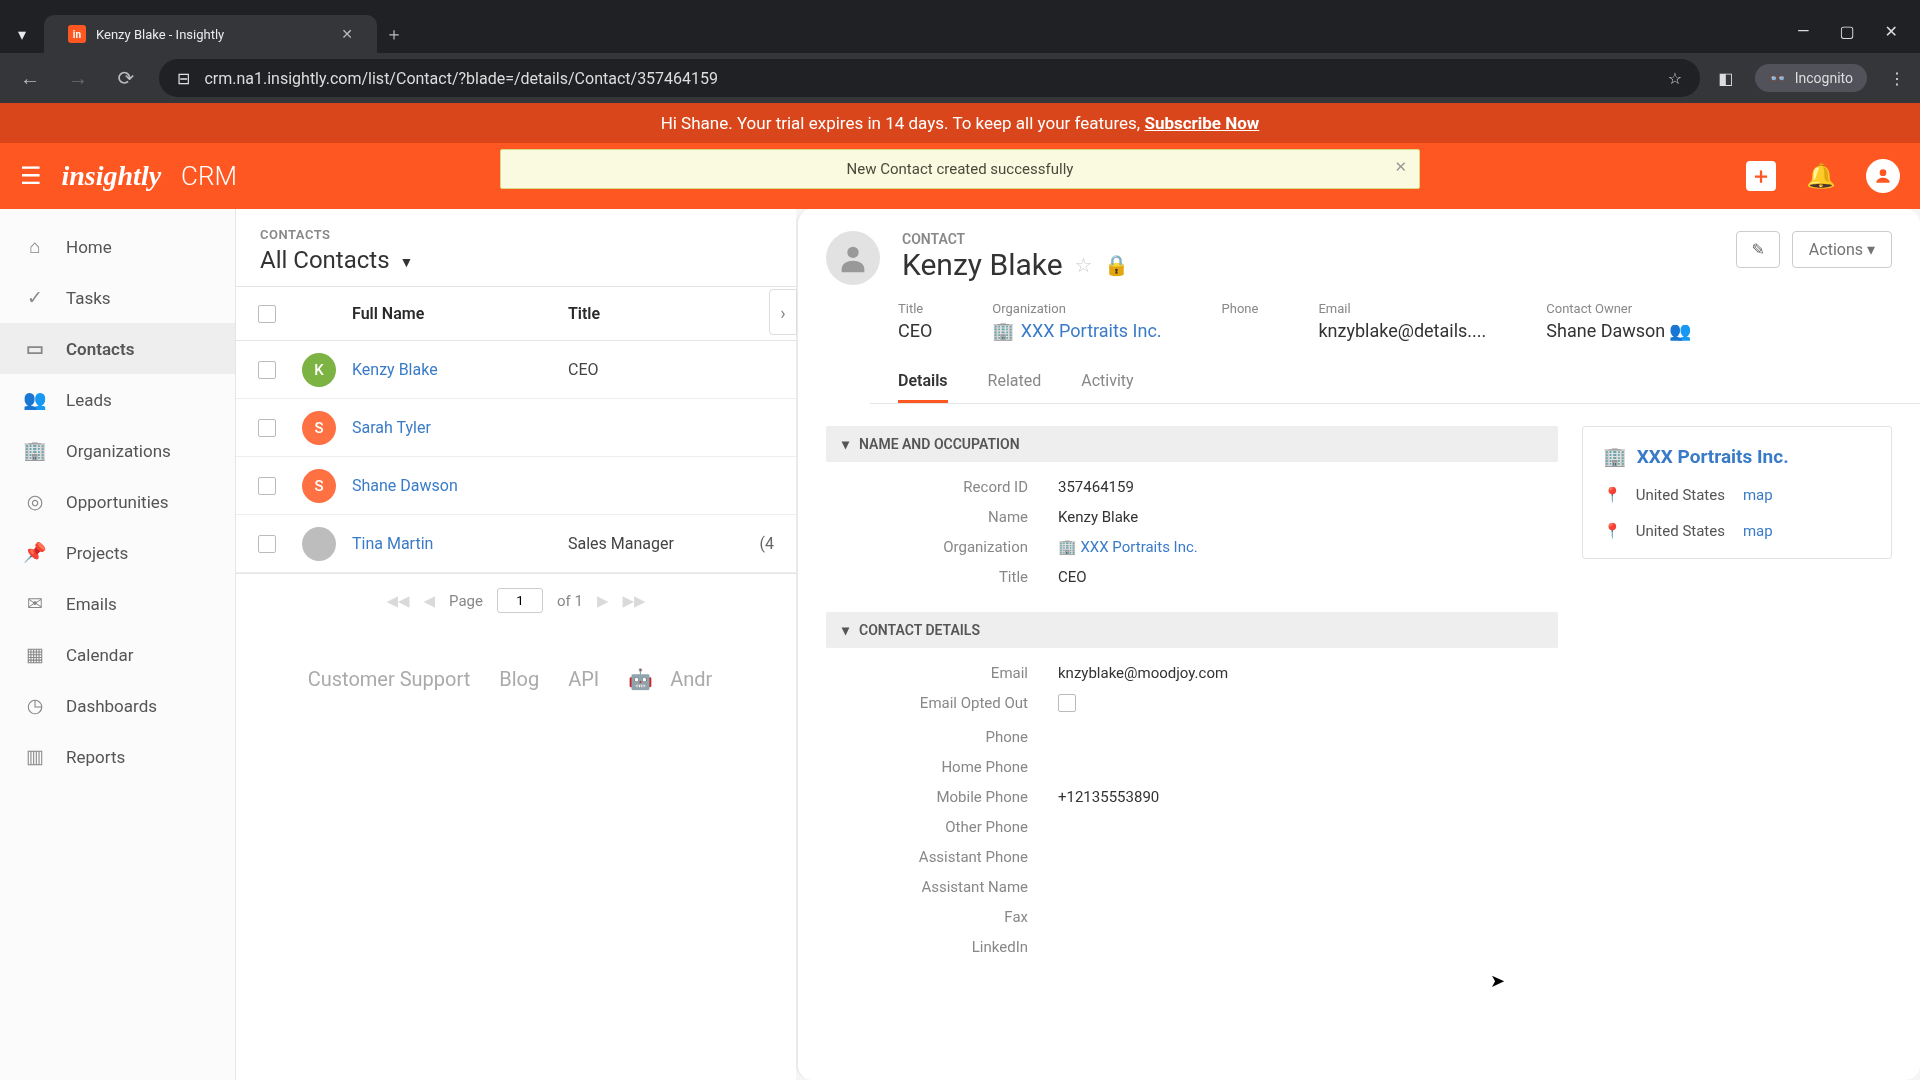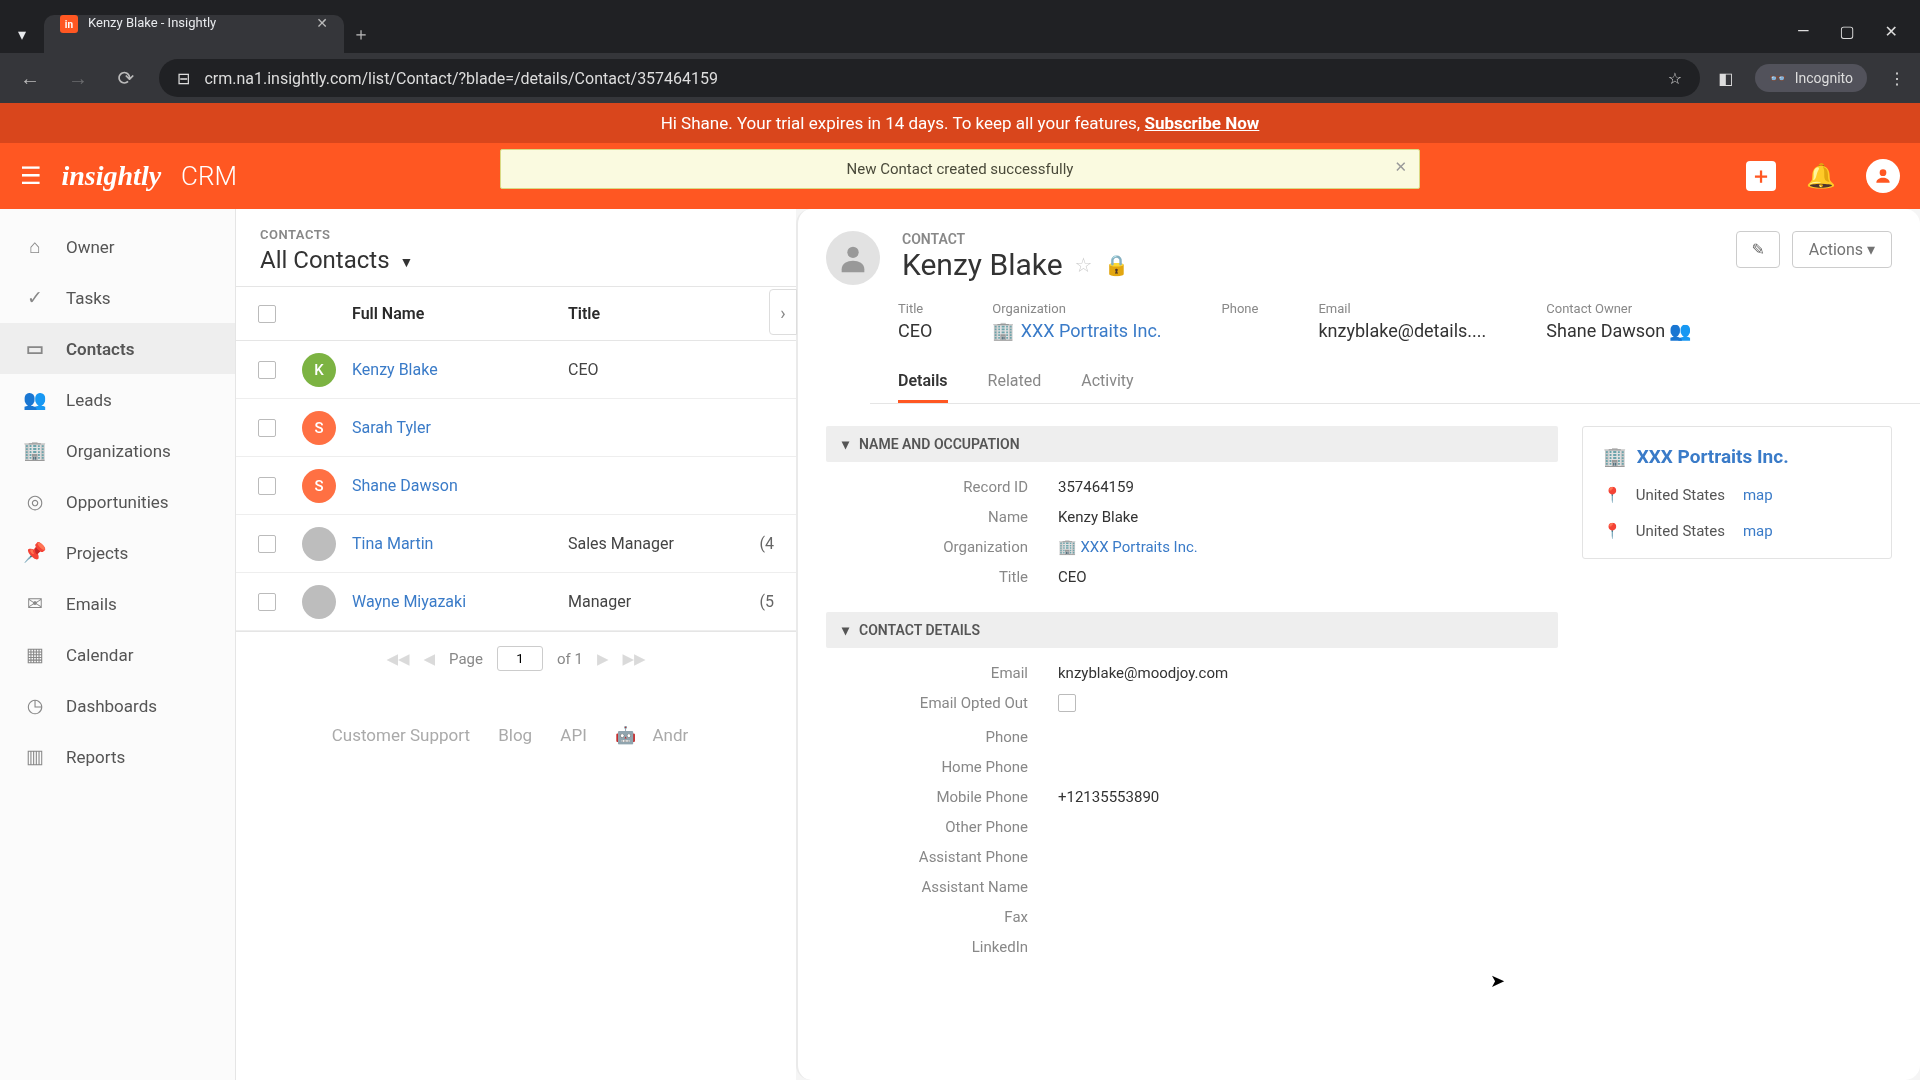--- a/index.html
+++ b/index.html
@@ -1,21 +1,21 @@
 <!DOCTYPE html>
 <html><head>
 <meta charset="utf-8">
 <style>
 * { box-sizing: border-box; margin: 0; padding: 0; font-family: -apple-system, "Segoe UI", Roboto, Arial, sans-serif; }
 body { background: #fff; width: 1920px; height: 1080px; overflow: hidden; display: flex; flex-direction: column; }
 
 
 .chrome-bar { background: #202124; height: 53px; display: flex; align-items: flex-end; color: #e8eaed; }
 .tab-dropdown { width: 44px; height: 38px; display:flex; align-items:center; justify-content:center; }
-.browser-tab { background: #35363a; border-radius: 10px 10px 0 0; height: 38px; width: 300px; display:flex; padding: 0 16px; gap:10px; color:#e8eaed; font-size:13px; }
+.browser-tab { background: #35363a; border-radius: 10px 10px 0 0; height: 38px; width: 333px; display:flex; align-items:center; padding: 0 24px; gap:10px; color:#e8eaed; font-size:13px; }
 .favicon { width:18px; height:18px; background:#ff5722; border-radius:3px; display:inline-flex; align-items:center; justify-content:center; color:#fff; font-size:10px; font-weight:bold; }
 .tab-close { margin-left:auto; color:#bbb; font-size:14px; }
 .new-tab { width:34px; height:38px; display:flex; align-items:center; justify-content:center; color:#bbb; font-size:18px; }
 .window-ctrls { margin-left:auto; display:flex; gap:30px; padding:0 22px 12px 0; color:#ddd; }
 
 .url-bar { background: #35363a; height: 50px; display:flex; align-items:center; gap:18px; padding:0 15px; color:#e8eaed; }
 .nav-ic { color:#bbb; font-size:20px; width:30px; text-align:center; }
 .url-box { flex:1; background:#202124; border-radius:22px; height:38px; display:flex; align-items:center; padding:0 18px; gap:14px; color:#ddd; font-size:16px; }
 .right-ic { display:flex; gap:22px; align-items:center; color:#ddd; }
 .incognito { background:#52525b; border-radius:20px; padding:6px 14px; display:flex; align-items:center; gap:8px; font-size:14px; }
@@ -57,21 +57,21 @@
 .col-name { width:216px; }
 .col-title { flex:1; }
 .list-row { display:flex; align-items:center; padding:0 22px; height:58px; border-bottom:1px solid #eee; font-size:16px; }
 .row-check { width:18px; height:18px; border:1px solid #bbb; border-radius:2px; }
 .row-avatar { width:34px; height:34px; border-radius:50%; background:#ccc; color:#fff; display:flex; align-items:center; justify-content:center; font-size:15px; font-weight:500; }
 .row-name { color:#3a7bc8; }
 .row-title { color:#444; }
 .expand-tab { position:absolute; right:-1px; top:80px; width:28px; height:46px; border:1px solid #ddd; background:#fff; border-radius:4px 0 0 4px; display:flex; align-items:center; justify-content:center; color:#888; font-size:18px; }
 .paginator { display:flex; align-items:center; justify-content:center; gap:14px; padding:14px 0; color:#888; font-size:15px; border-top:1px solid #e5e5e5; }
 .paginator input { width:46px; text-align:center; border:1px solid #ccc; padding:4px; border-radius:3px; }
-.footer-links { padding:40px 0; text-align:center; color:#aaa; font-size:17px; }
+.footer-links { padding:40px 0; text-align:center; color:#aaa; font-size:20px; }
 .footer-links span { margin:0 12px; }
 
 
 .detail { flex:1; background:#fff; border-left:2px solid #eaeaea; overflow-y:auto;border-radius:15px; }
 .detail-header { display:flex; align-items:flex-start; padding:22px 28px 0; gap:22px; }
 .big-avatar { width:54px; height:54px; border-radius:50%; background:#e2e2e2; display:flex; align-items:center; justify-content:center; }
 .big-avatar svg { fill:#999; }
 .det-title-area { flex:1; }
 .det-type { color:#888; font-size:14px; font-weight:600; }
 .det-name { font-size:30px; font-weight:400; color:#333; display:flex; align-items:center; gap:12px; }
@@ -163,21 +163,21 @@
         </svg>
       </span>
   </div>
 </div>
 
 <div class="main">
 
   <div class="sidebar">
     <div class="sb-item">
         <span class="sb-ic">⌂</span>
-        <span>Owner</span>
+        <span>Home</span>
       </div>
     <div class="sb-item">
         <span class="sb-ic">✓</span>
         <span>Tasks</span>
       </div>
     <div class="sb-item active">
         <span class="sb-ic">▭</span>
         <span>Contacts</span>
       </div>
     <div class="sb-item">
@@ -261,30 +261,20 @@
           </div>
           <div class="list-row">
             <div class="col-check">
               <div class="row-check"></div>
             </div>
             <div class="col-avatar">
               <div class="row-avatar" style="background:#bdbdbd"></div>
             </div>
             <div class="col-name row-name">Tina Martin</div>
             <div class="col-title row-title">Sales Manager <span style="float:right;color:#666">(4</span></div>
-          </div>
-          <div class="list-row">
-            <div class="col-check">
-              <div class="row-check"></div>
-            </div>
-            <div class="col-avatar">
-              <div class="row-avatar" style="background:#bdbdbd"></div>
-            </div>
-            <div class="col-name row-name">Wayne Miyazaki</div>
-            <div class="col-title row-title">Manager <span style="float:right;color:#666">(5</span></div>
           </div>
         </div>
     </div>
     <div class="expand-tab">›</div>
     <div class="paginator">
       <span style="opacity:.3">◀◀</span>
       <span style="opacity:.3">◀</span>
       <span>Page</span>
       <input value="1" style="">
       <span>of 1</span>

